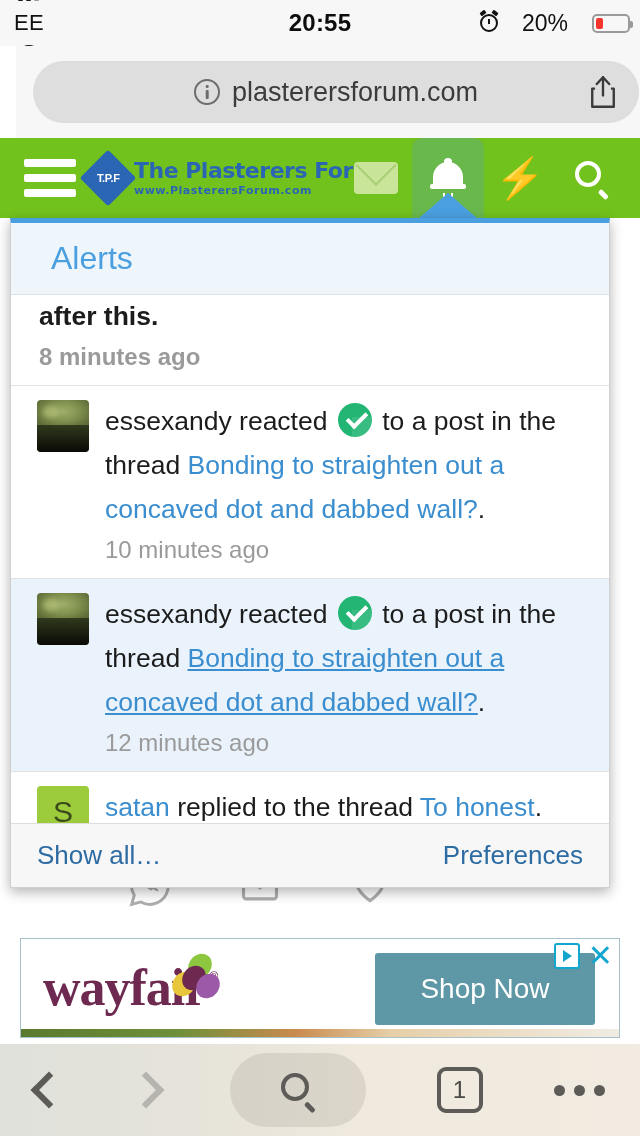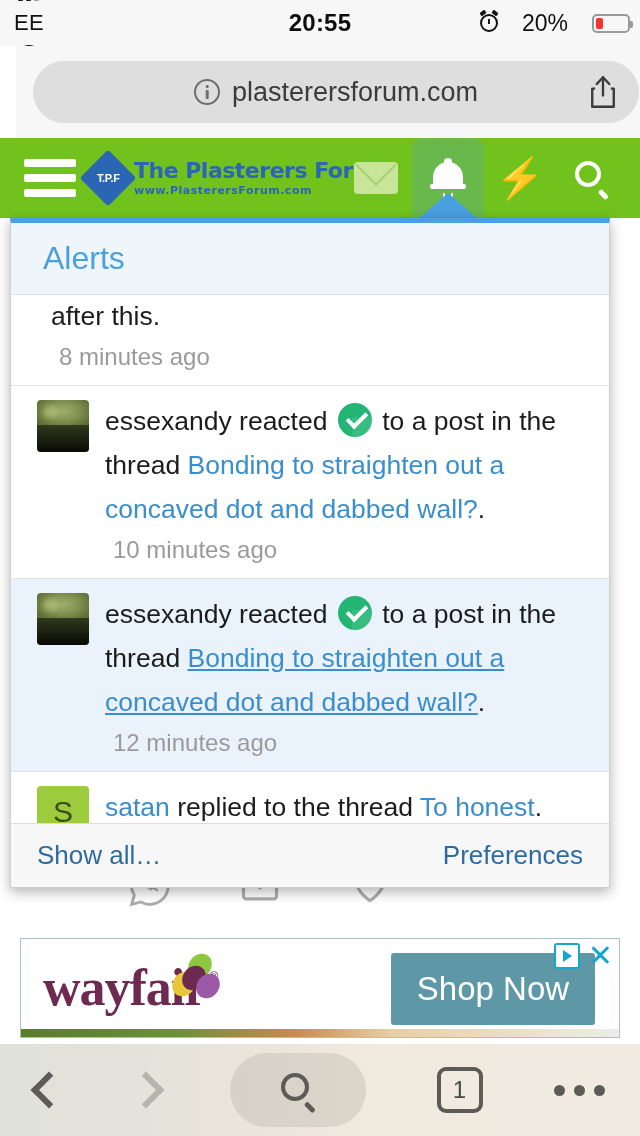--- a/index.html
+++ b/index.html
@@ -90,21 +90,21 @@
 
   
   .dropdown {
     position:absolute; top:218px; left:10px; width:600px; height:670px;
     background:#fff; border:1px solid #d0d0d0; border-top:5px solid #4a9fe0;
     box-shadow: 0 4px 12px rgba(0,0,0,0.30);
     display:flex; flex-direction:column;
   }
   .dd-head {
     height:72px; background:#eef6fc; border-bottom:1px solid #d7e4ee;
-    display:flex; align-items:center; padding-left:32px; flex:none;
+    display:flex; align-items:center; padding-left:40px; flex:none;
   }
   .dd-head-title { font-size:32px; color:#4a9fe0; }
   .dd-list { flex:1; overflow:hidden; position:relative; }
   .alert-row {
     border-bottom:1px solid #e2e2e2; padding:14px 20px 14px 26px; display:flex; gap:16px;
     background:#fff;
   }
   .alert-row.unread { background:#eaf3fb; }
   .alert-row.partial { padding-top:0; }
   .avatar { width:52px; height:52px; border-radius:4px; flex:none; overflow:hidden; position:relative; }
@@ -131,21 +131,21 @@
     background:#22b573; position:relative; margin:0 3px;
   }
   .react-icon:before{
     content:""; position:absolute; left:9px; top:9px; width:16px; height:8px;
     border-left:4.5px solid #fff; border-bottom:4.5px solid #fff; transform:rotate(-45deg);
   }
   .react-icon:after{
     content:""; position:absolute; right:0; bottom:0; width:20px; height:20px;
     background:rgba(255,255,255,0.10); border-radius:0 0 50% 0;
   }
-  .alert-time { font-size:24px; color:#9a9a9a; margin-top:4px;margin-left:8px; }
+  .alert-time { font-size:24px; color:#9a9a9a; margin-top:4px; }
   .dd-foot {
     height:64px; background:#f7f7f7; border-top:1px solid #dddddd;
     display:flex; align-items:center; justify-content:space-between; padding:12px 26px; flex:none;
   }
   .dd-foot a { font-size:26px; color:#2d6ba3; text-decoration:none; }
 
   
   .page-bg { position:absolute; top:218px; left:0; width:640px; height:828px; background:#ececec; z-index:-1; }
   .share-row { position:absolute; top:874px; left:0; width:640px; height:40px; display:flex; gap:66px; padding-left:128px; align-items:flex-start; overflow:hidden;}
   .si { width:44px; height:40px; position:relative; opacity:0.55; }
@@ -155,22 +155,22 @@
   .ad {
     position:absolute; top:938px; left:20px; width:600px; height:100px;
     background:#ffffff; border:1px solid #a7c2c8; overflow:hidden;
   }
   .ad-logo { position:absolute; left:22px; top:26px; display:flex; align-items:flex-end; }
   .ad-wayfair { font-family:"Liberation Serif", serif; font-size:52px; color:#6d2950; font-weight:700; line-height:0.9; letter-spacing:-1px;}
   .ad-reg { font-size:12px; color:#6d2950; margin-bottom:28px; margin-left:3px;}
   .ad-petals { position:absolute; left:148px; top:12px; width:56px; height:52px; }
   .petal { position:absolute; width:22px; height:26px; border-radius:50% 50% 50% 50%; transform:rotate(38deg); }
   .ad-shopnow {
-    position:absolute; right:24px; top:14px; width:204px; height:72px; background:#5e97a5;
-    display:flex; align-items:center; justify-content:center; color:#fff; font-size:33px; border-radius:3px;
+    position:absolute; right:24px; top:14px; width:220px; height:72px; background:#5e97a5;
+    display:flex; align-items:center; justify-content:center; color:#fff; font-size:28px; border-radius:3px;
   }
   .ad-close { position:absolute; right:6px; top:2px; display:flex; align-items:center; gap:8px; z-index:4;}
   .ad-adchoice { width:26px; height:26px; border:2.5px solid #13a6cf; border-radius:3px; position:relative; background:#fff;}
   .ad-adchoice:after{ content:""; position:absolute; left:7px; top:5px; border-left:9px solid #13a6cf; border-top:6px solid transparent; border-bottom:6px solid transparent;}
   .ad-x { color:#13a6cf; font-size:30px; line-height:1; font-weight:300; }
   .ad-photo { position:absolute; left:0; right:0; bottom:-6px; height:14px;
     background:linear-gradient(90deg,#5a7a2e 0%, #6e8f3a 26%, #c98b4e 46%, #e6cfa8 62%, #f0ece4 100%); }
 
   
   .toolbar {
@@ -293,21 +293,21 @@
     </div>
   </div>
 
   <div class="dropdown">
     <div class="dd-head">
       <div class="dd-head-title">Alerts</div>
     </div>
 
     <div class="dd-list">
 
-      <div class="alert-row partial" style="padding-left:40px;">
+      <div class="alert-row partial" style="padding-left:28px;font-weight:bold;">
         <div class="alert-body">
           <div class="alert-text">after this.</div>
           <div class="alert-time">8 minutes ago</div>
         </div>
       </div>
 
       <div class="alert-row">
         <div class="avatar photo"></div>
         <div class="alert-body">
           <div class="alert-text">

